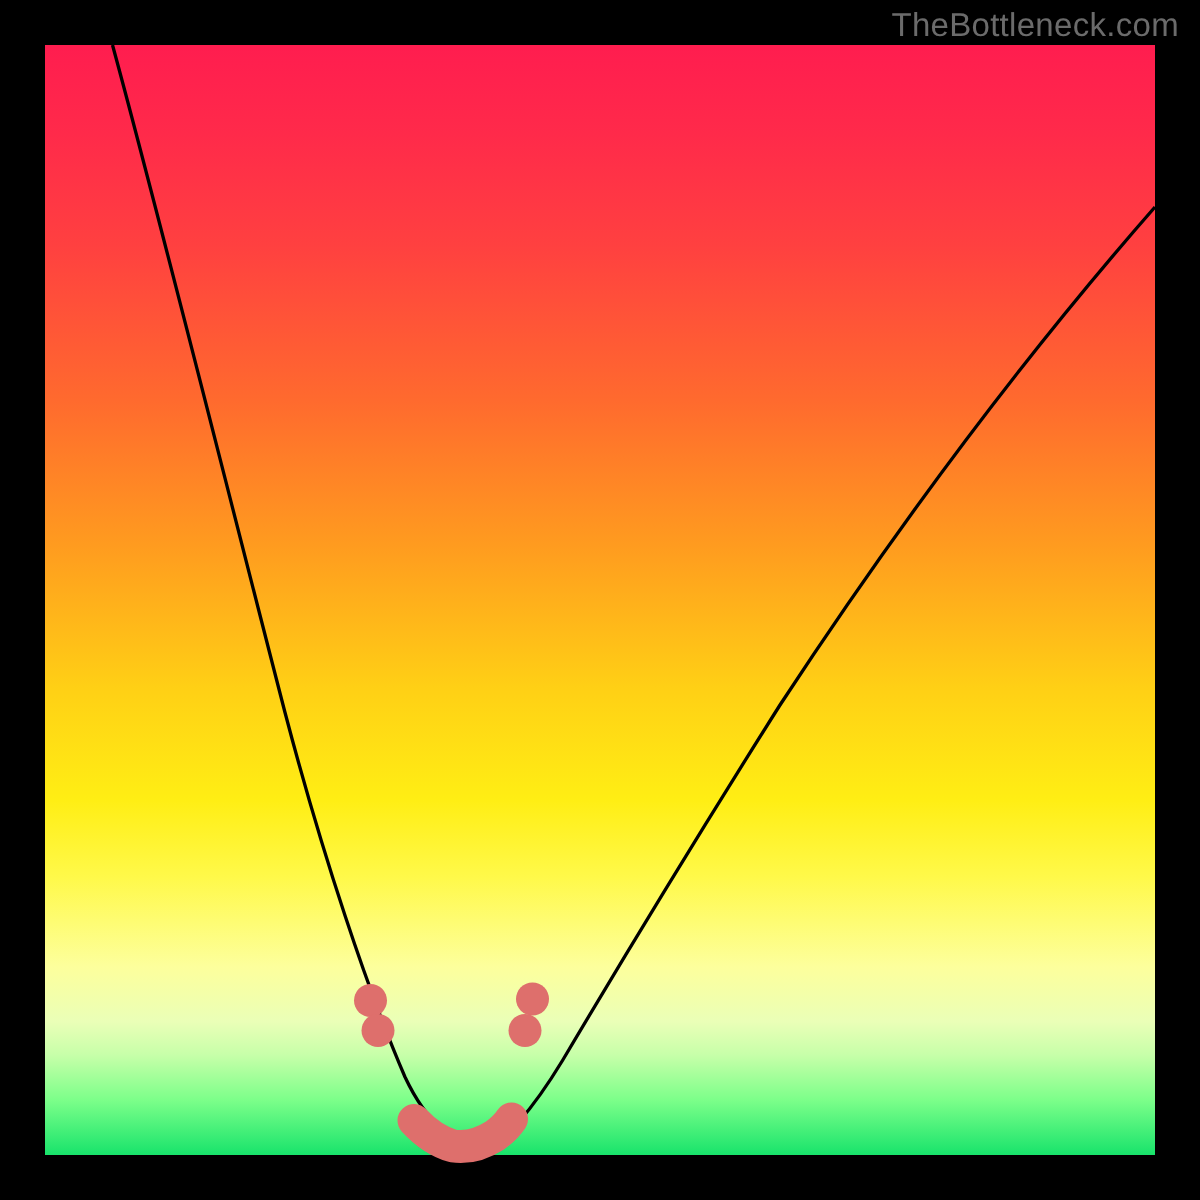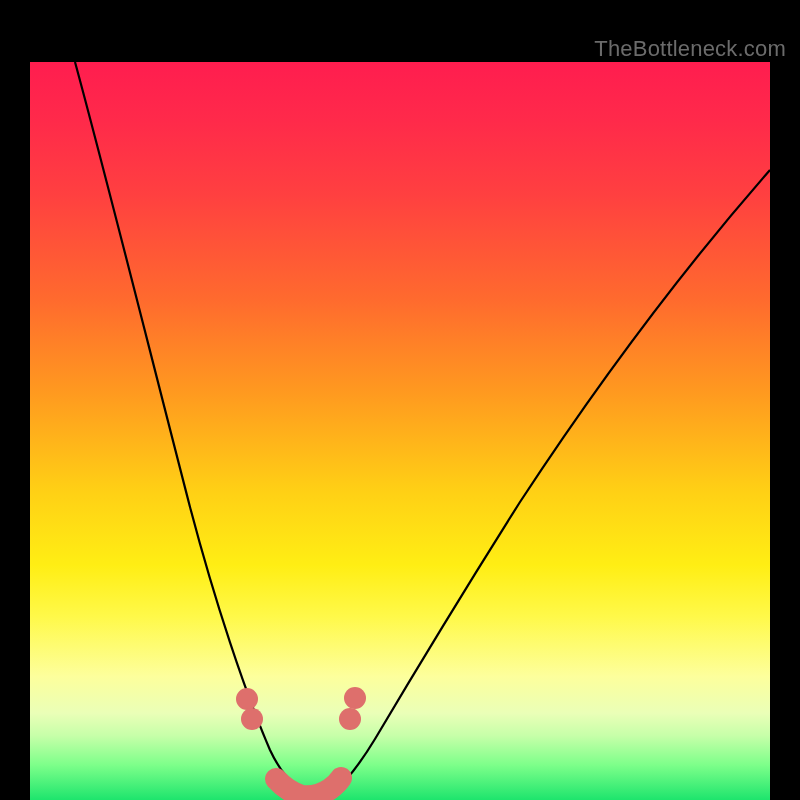--- a/index.html
+++ b/index.html
@@ -9,21 +9,20 @@
     height: 800px;
     background: #000;
     overflow: hidden;
     font-family: Arial, Helvetica, sans-serif;
   }
   .frame {
     position: relative;
     width: 800px;
     height: 704px;
     background: #000;
-    margin-top: 32px;
   }
   .plot {
     position: absolute;
     left: 30px;
     top: 30px;
     width: 740px;
     height: 740px;
     background: linear-gradient(
       to bottom,
       #ff1d4f 0%,

